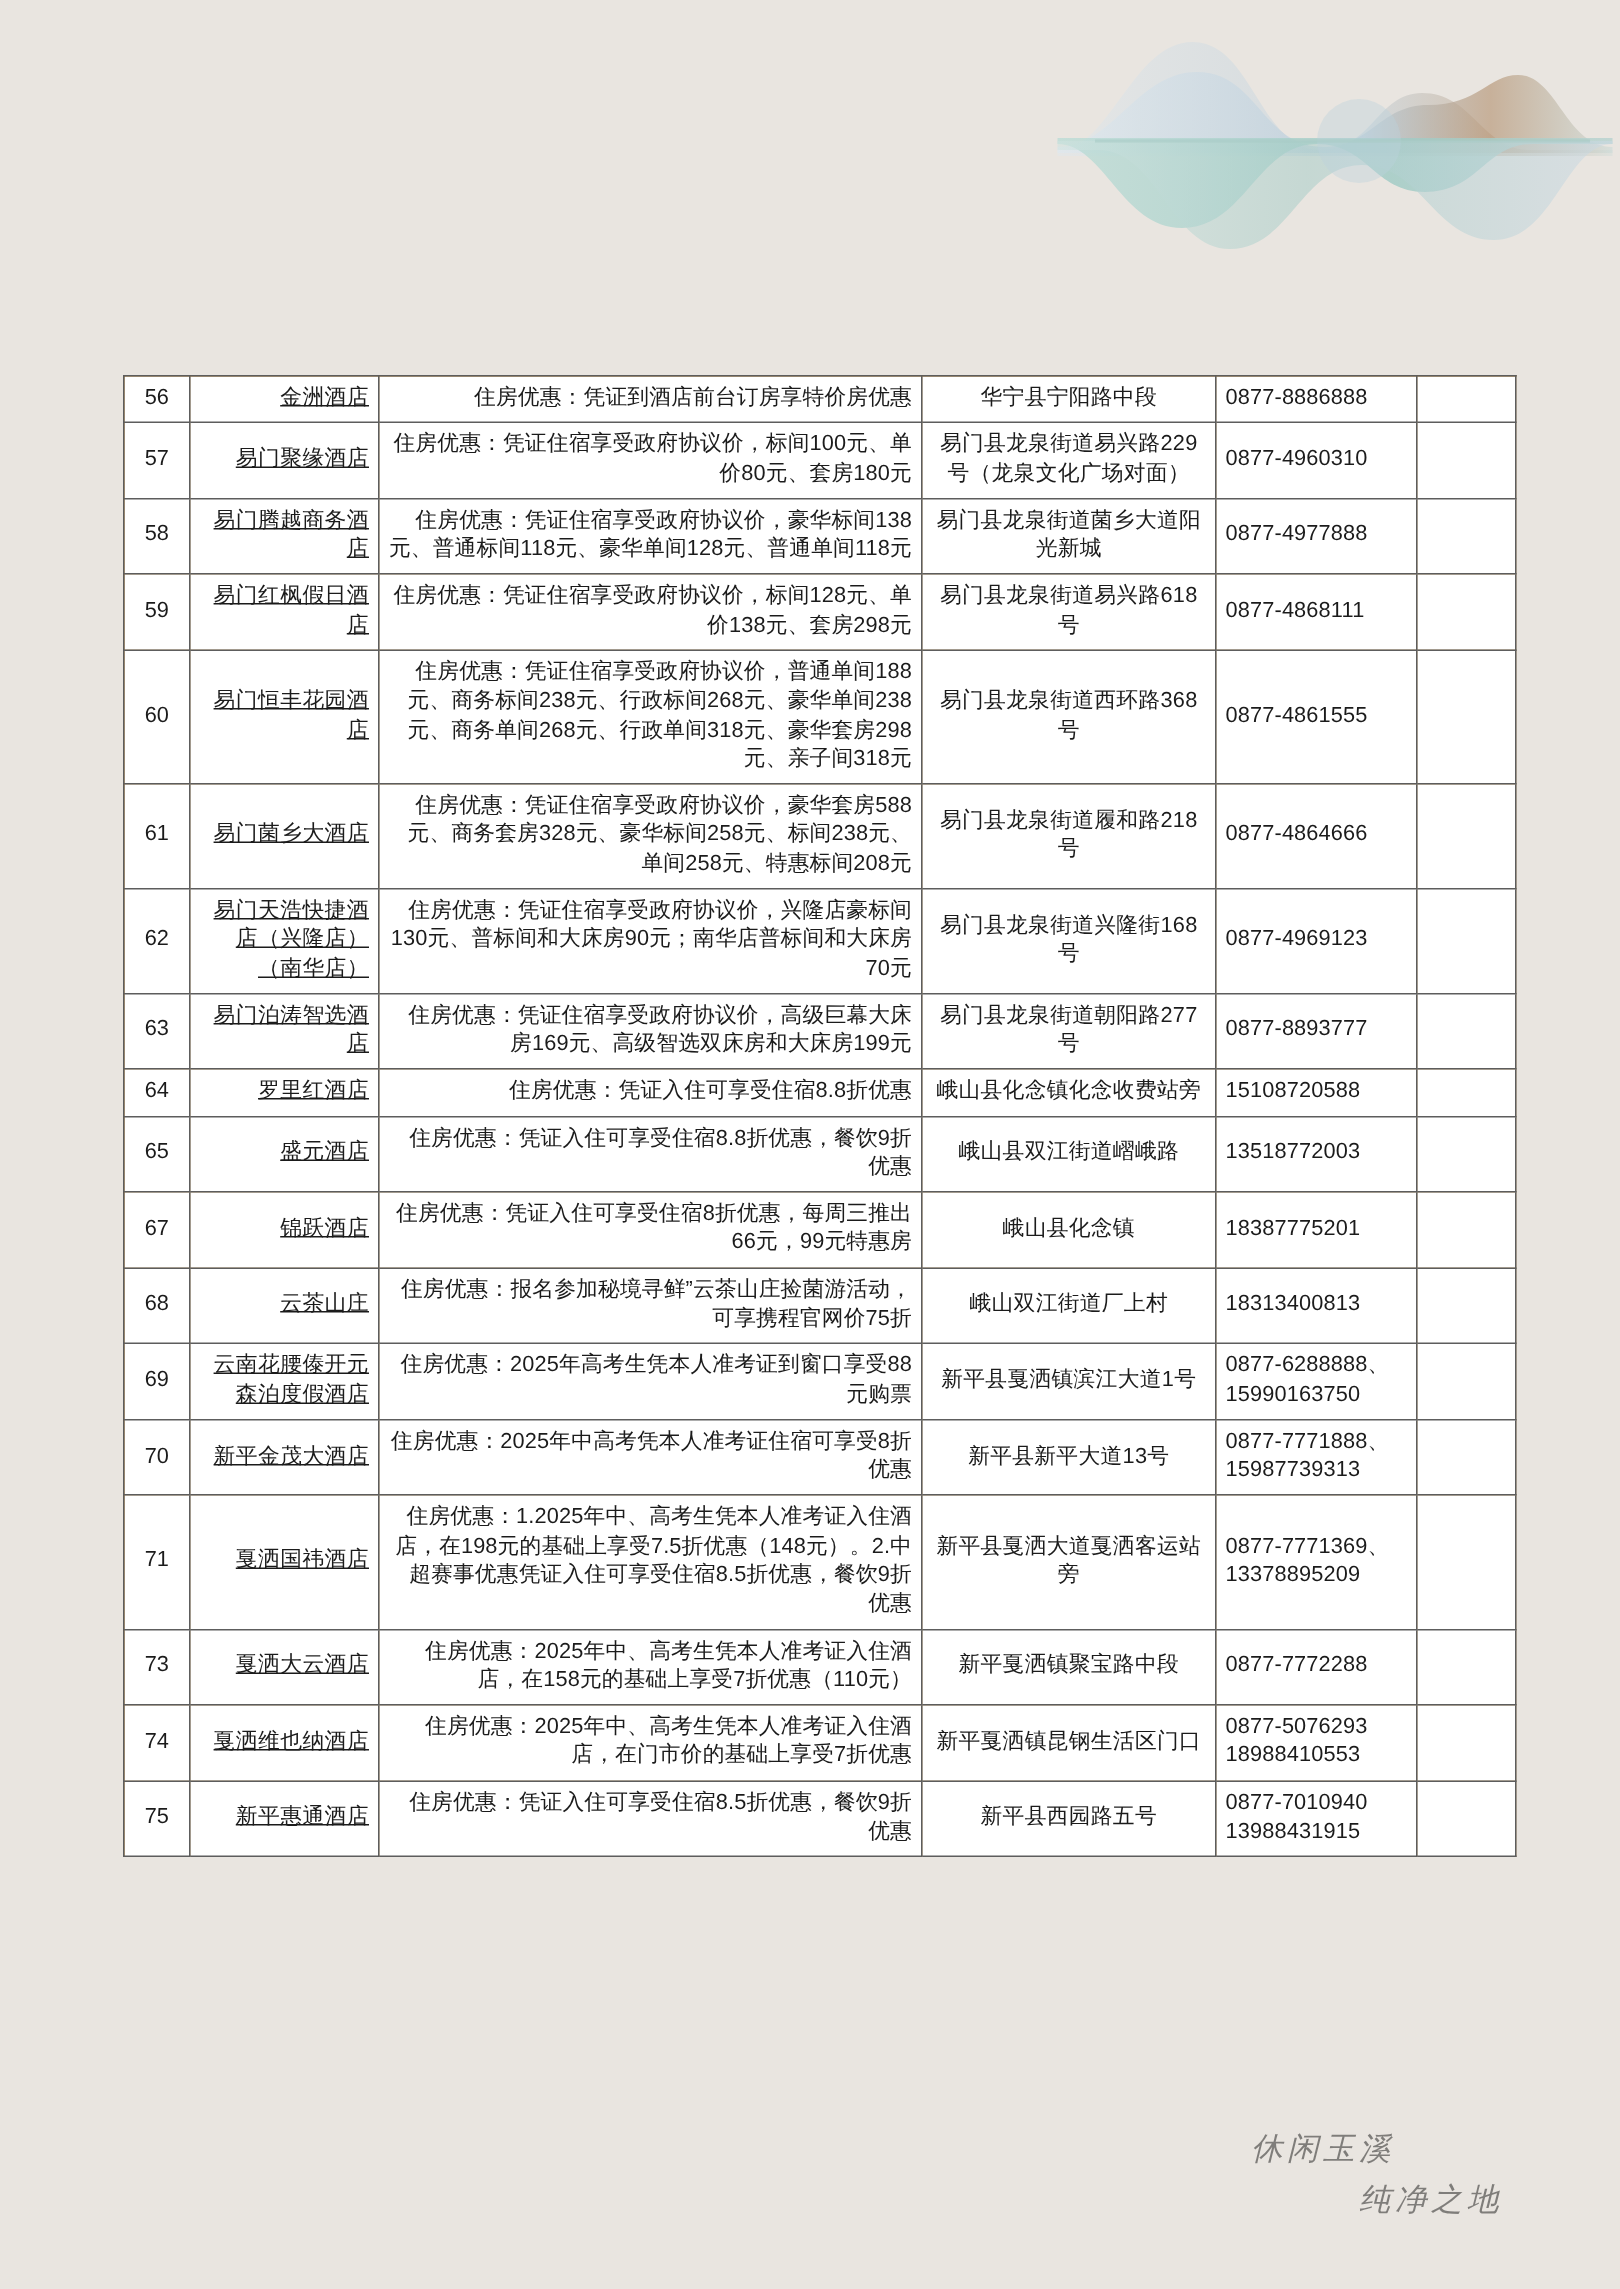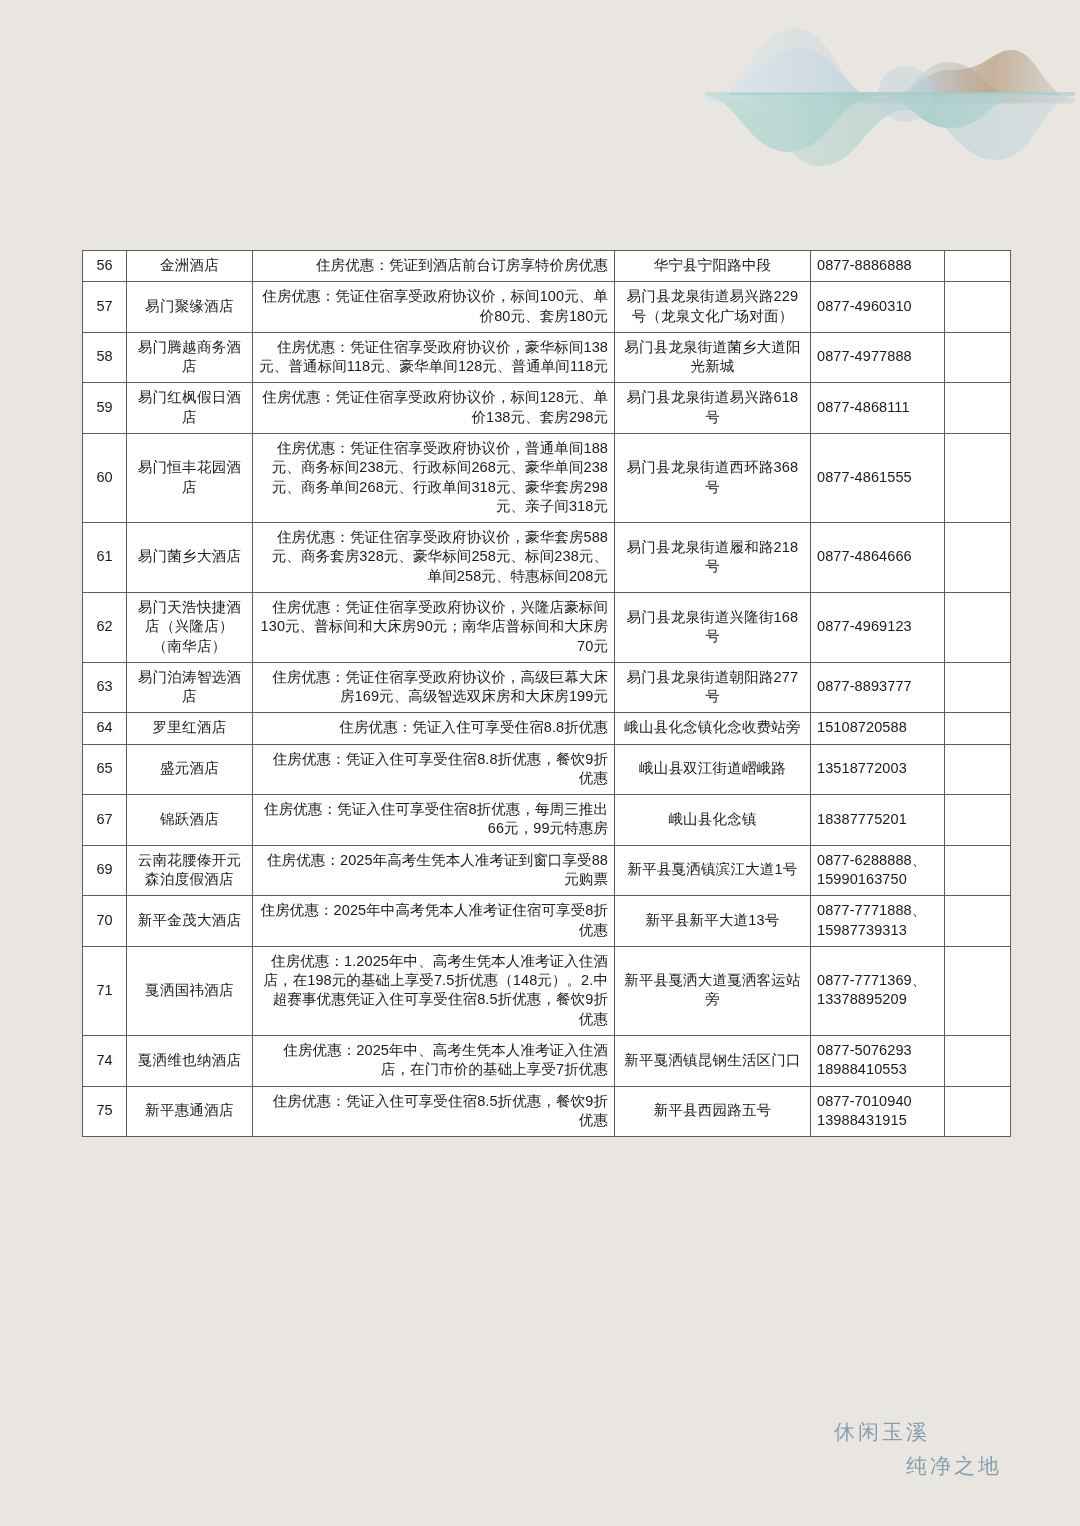--- a/index.html
+++ b/index.html
@@ -55,25 +55,26 @@
   col.c-addr  { width: 196px; }
   col.c-tel   { width: 134px; }
   col.c-blank { width: 66px;  }
 
   td.idx {
     text-align: center;
     font-size: 15px;
     background: #ffffff;
   }
   td.name {
-    text-align: center;
+    text-align: right;
     background: #e8e8e8;
     padding-left: 4px;
     padding-right: 4px;
     letter-spacing: 0.3px;
+    text-decoration: underline;
   }
   td.desc {
     text-align: right;
     background: #ffffff;
     letter-spacing: 0.1px;
   }
   td.addr {
     text-align: center;
     background: #e8e8e8;
     letter-spacing: 0.2px;
@@ -94,23 +95,24 @@
     position: absolute;
     right: 56px;
     bottom: 34px;
     width: 190px;
     height: 74px;
     pointer-events: none;
     opacity: 0.45;
   }
   .wm-line {
     font-family: "Liberation Serif", "DejaVu Serif", serif;
-    color: #0c4a6e;
+    color: #000000;
     font-size: 21px;
     letter-spacing: 3px;
+    font-style: italic;
     white-space: nowrap;
   }
   .wm-line.l1 { margin-left: 0px;  }
   .wm-line.l2 { margin-left: 72px; margin-top: 6px; }
 </style>
 </head>
 <body>
 
 <div class="header-decor">
   <svg width="380" height="190" viewBox="0 0 380 190" xmlns="http://www.w3.org/2000/svg">
@@ -240,20 +242,28 @@
         </tr>
         <tr>
           <td class="idx">67</td>
           <td class="name">锦跃酒店</td>
           <td class="desc">住房优惠：凭证入住可享受住宿8折优惠，每周三推出66元，99元特惠房</td>
           <td class="addr">峨山县化念镇</td>
           <td class="tel">18387775201</td>
           <td class="blank"></td>
         </tr>
         <tr>
+          <td class="idx">68</td>
+          <td class="name">云茶山庄</td>
+          <td class="desc">住房优惠：报名参加秘境寻鲜”云茶山庄捡菌游活动，可享携程官网价75折</td>
+          <td class="addr">峨山双江街道厂上村</td>
+          <td class="tel">18313400813</td>
+          <td class="blank"></td>
+        </tr>
+        <tr>
           <td class="idx">69</td>
           <td class="name">云南花腰傣开元森泊度假酒店</td>
           <td class="desc">住房优惠：2025年高考生凭本人准考证到窗口享受88元购票</td>
           <td class="addr">新平县戛洒镇滨江大道1号</td>
           <td class="tel">0877-6288888、
 15990163750</td>
           <td class="blank"></td>
         </tr>
         <tr>
           <td class="idx">70</td>
@@ -267,20 +277,28 @@
         <tr>
           <td class="idx">71</td>
           <td class="name">戛洒国祎酒店</td>
           <td class="desc">住房优惠：1.2025年中、高考生凭本人准考证入住酒店，在198元的基础上享受7.5折优惠（148元）。2.中超赛事优惠凭证入住可享受住宿8.5折优惠，餐饮9折优惠</td>
           <td class="addr">新平县戛洒大道戛洒客运站旁</td>
           <td class="tel">0877-7771369、
 13378895209</td>
           <td class="blank"></td>
         </tr>
         <tr>
+          <td class="idx">73</td>
+          <td class="name">戛洒大云酒店</td>
+          <td class="desc">住房优惠：2025年中、高考生凭本人准考证入住酒店，在158元的基础上享受7折优惠（110元）</td>
+          <td class="addr">新平戛洒镇聚宝路中段</td>
+          <td class="tel">0877-7772288</td>
+          <td class="blank"></td>
+        </tr>
+        <tr>
           <td class="idx">74</td>
           <td class="name">戛洒维也纳酒店</td>
           <td class="desc">住房优惠：2025年中、高考生凭本人准考证入住酒店，在门市价的基础上享受7折优惠</td>
           <td class="addr">新平戛洒镇昆钢生活区门口</td>
           <td class="tel">0877-5076293
 18988410553</td>
           <td class="blank"></td>
         </tr>
         <tr>
           <td class="idx">75</td>

